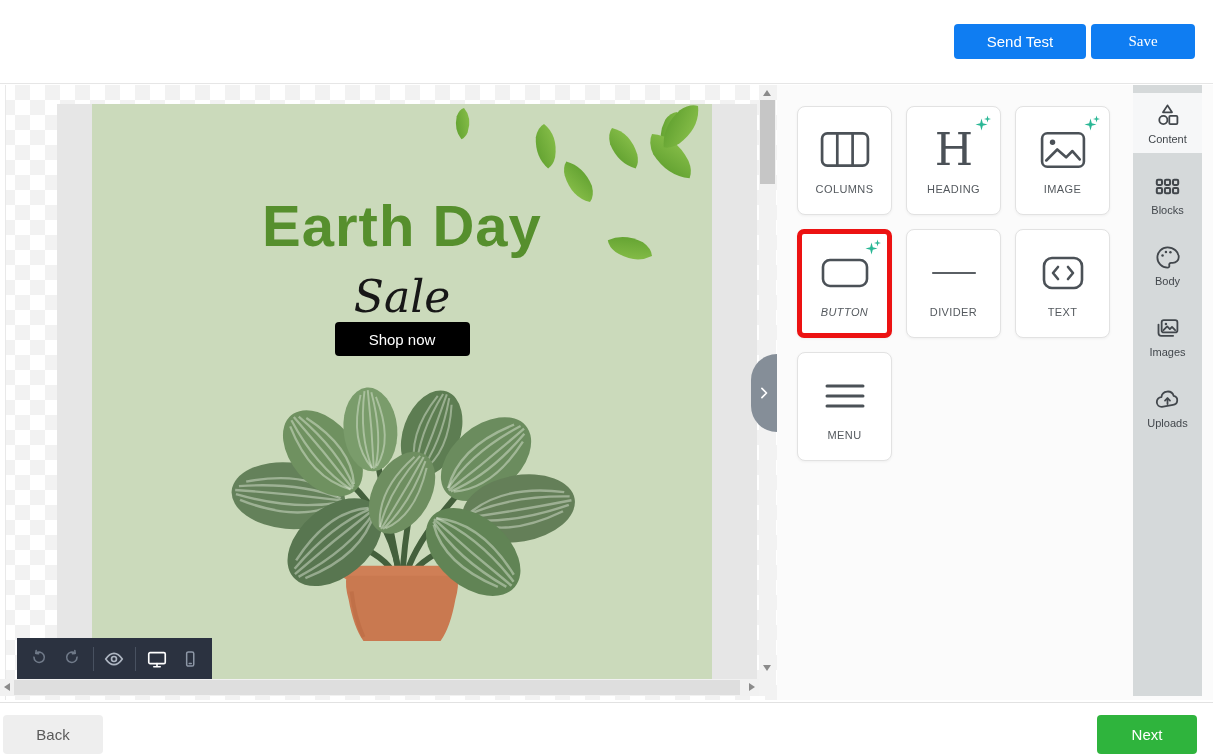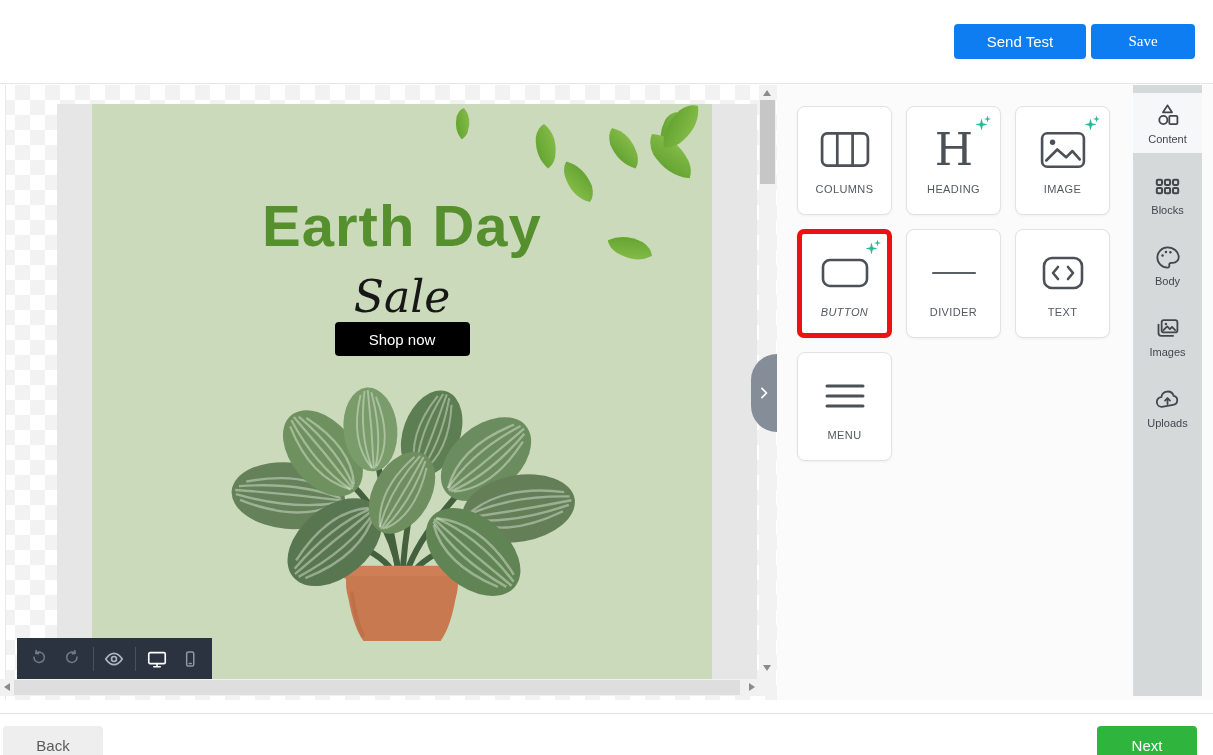--- a/index.html
+++ b/index.html
@@ -82,21 +82,21 @@
   .tile.highlighted .sparkle { top:5px; right:5px; }
 
   .side-tabs { position:absolute; top:0; right:11px; width:69px; height:611px;
     background:var(--sidebar-gray,#d5d9da); padding-top:8px; display:flex; flex-direction:column; }
   .tab { height:60px; margin-bottom:11px; display:flex; flex-direction:column; align-items:center;
     justify-content:center; gap:4px; cursor:pointer; }
   .tab.active { background:#f6f7f8; }
   .tab-label { font-size:11px; color:#42474c;text-align:right; }
 
   
-  .bottombar { position:absolute; left:0; bottom:0; width:100%; height:42px; background:#fff;
+  .bottombar { position:absolute; left:0; bottom:0; width:100%; height:53px; background:#fff;
     border-top:1px solid #e2e2e2;padding-left:40px; }
   .back-btn { position:absolute; left:3px; top:12px; width:100px; height:39px; border:none;
     border-radius:4px; background:#eeeeee; color:#5a5a5a; font-size:15px; font-family:inherit; cursor:pointer; }
   .next-btn { position:absolute; right:16px; top:12px; width:100px; height:39px; border:none;
     border-radius:4px; background:var(--accent-green,#2fb43d); color:#fff; font-size:15px;
     font-family:inherit; cursor:pointer; }
 
   svg { display:block; }
 </style>
 </head>

